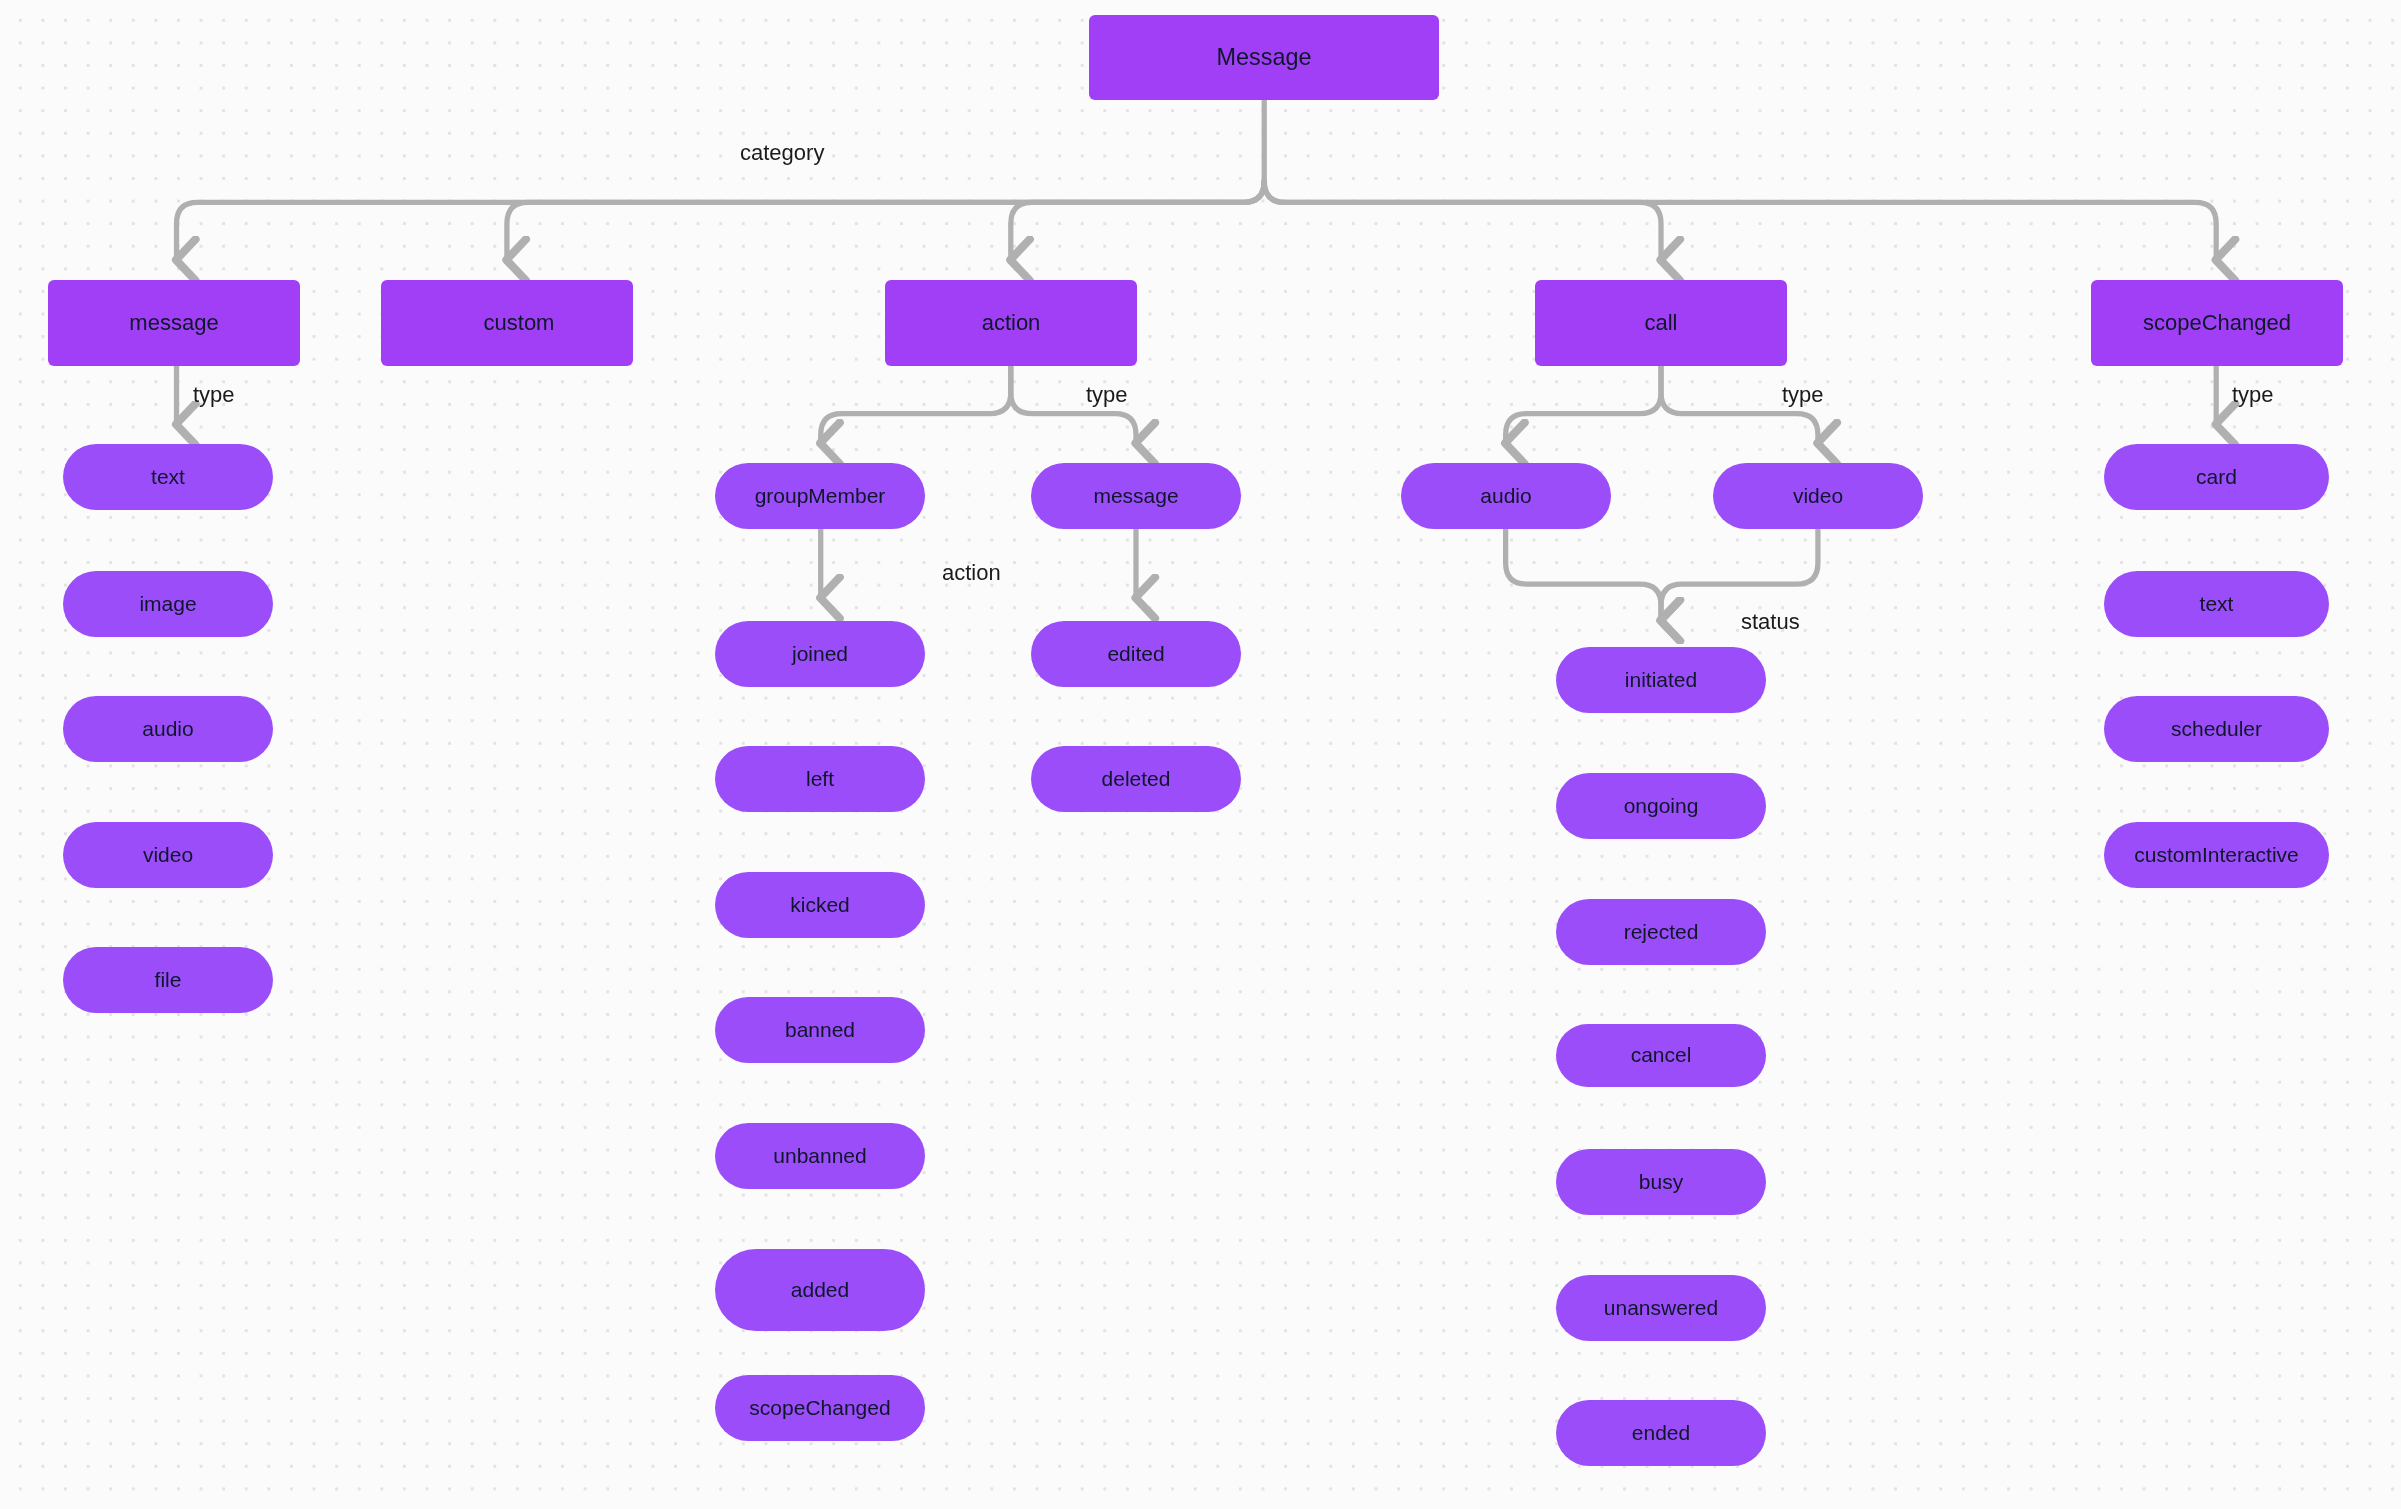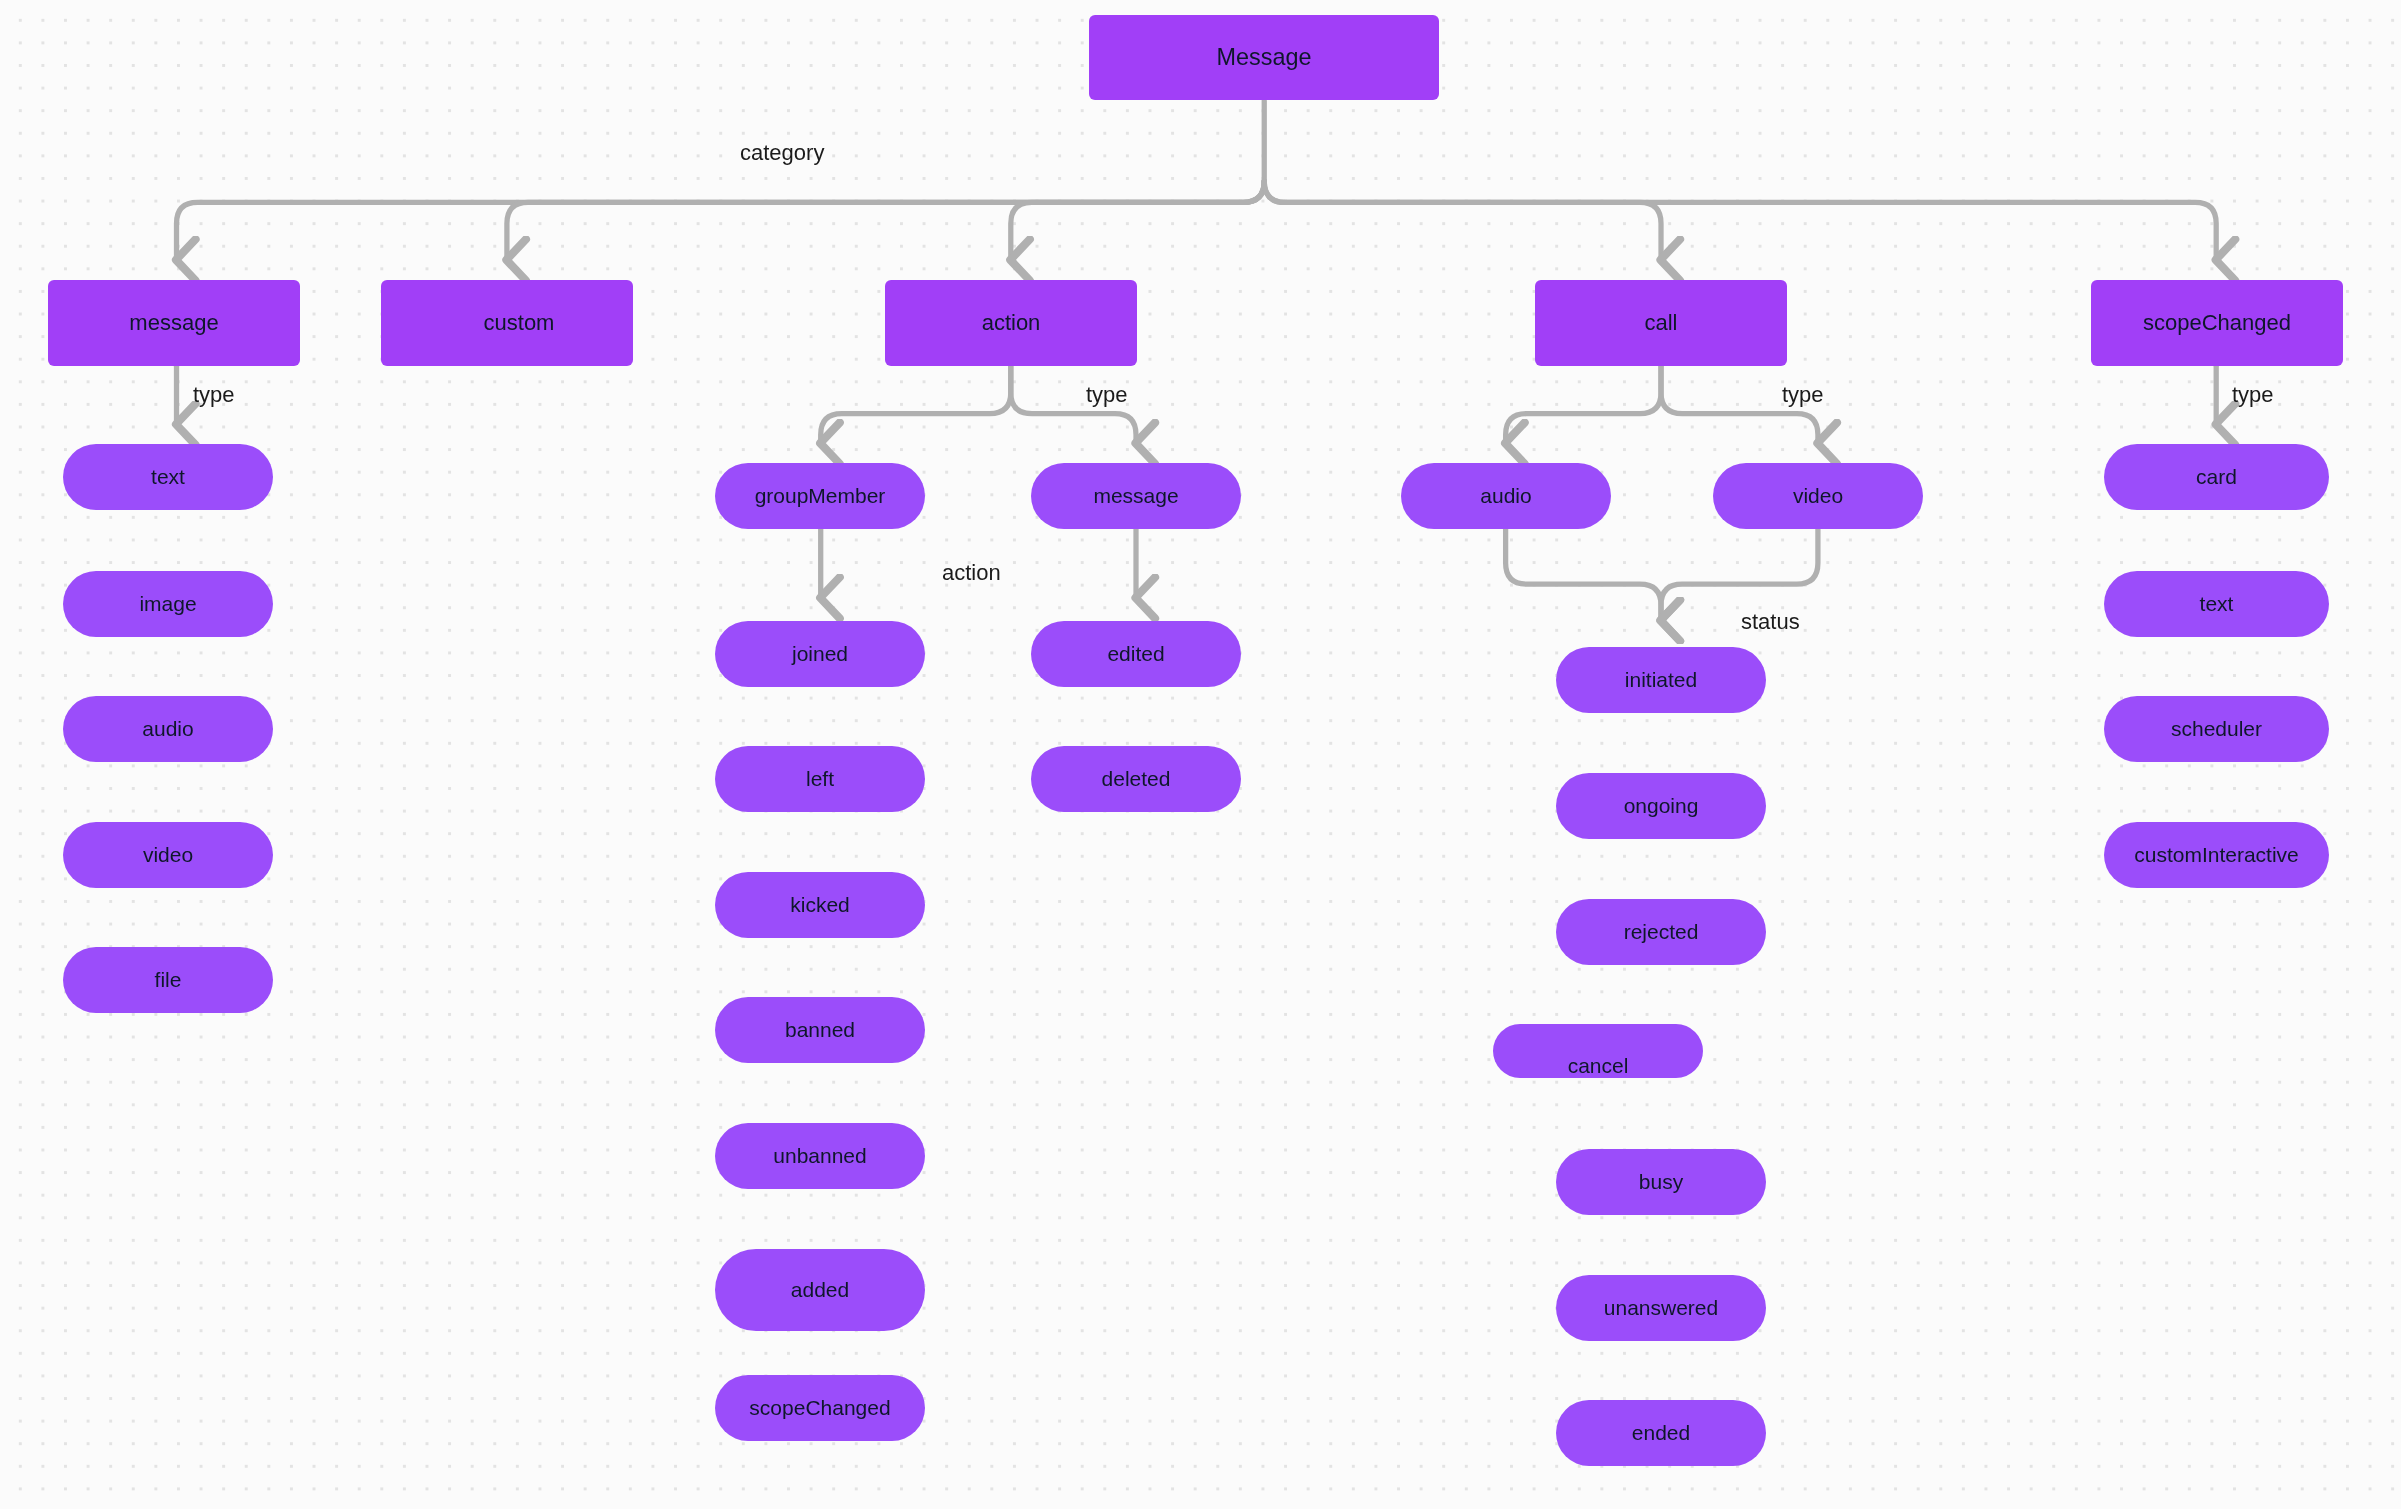--- a/index.html
+++ b/index.html
@@ -189,21 +189,21 @@
 
   <div class="node node-pill" style="left:1556px; top:647px; width:210px; height:66px;">
     <span>initiated</span>
   </div>
   <div class="node node-pill" style="left:1556px; top:773px; width:210px; height:66px;">
     <span>ongoing</span>
   </div>
   <div class="node node-pill" style="left:1556px; top:899px; width:210px; height:66px;">
     <span>rejected</span>
   </div>
-  <div class="node node-pill" style="left:1493px; top:1024px; width:210px; height:54px;align-items:flex-end;">
+  <div class="node node-pill" style="left:1556px; top:1024px; width:210px; height:63px;">
     <span>cancel</span>
   </div>
   <div class="node node-pill" style="left:1556px; top:1149px; width:210px; height:66px;">
     <span>busy</span>
   </div>
   <div class="node node-pill" style="left:1556px; top:1275px; width:210px; height:66px;">
     <span>unanswered</span>
   </div>
   <div class="node node-pill" style="left:1556px; top:1400px; width:210px; height:66px;">
     <span>ended</span>

